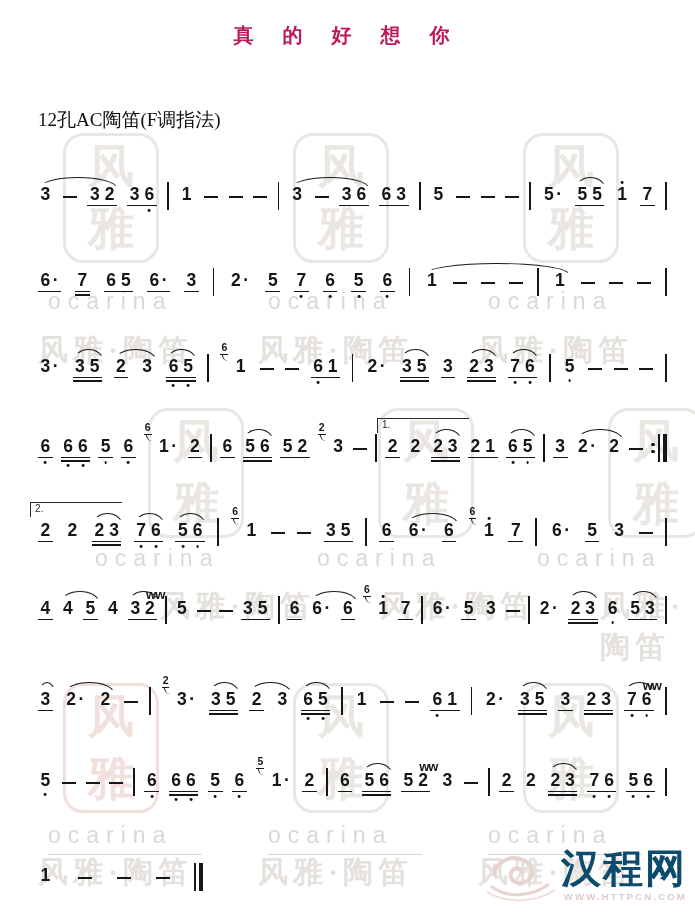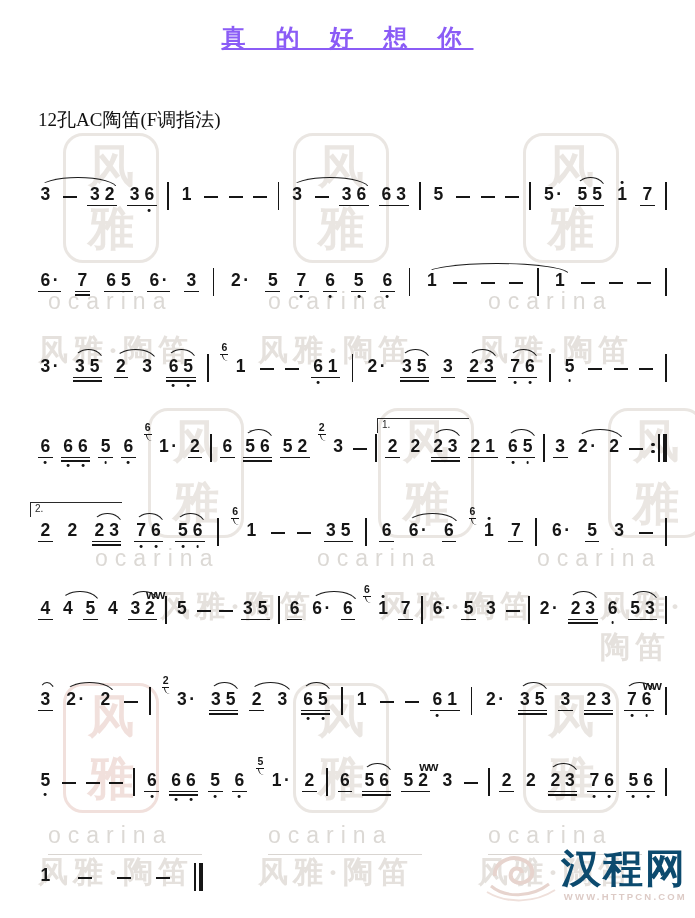--- a/index.html
+++ b/index.html
@@ -12,22 +12,22 @@
         font-family:"Liberation Serif",serif;font-weight:700;font-size:46px;line-height:1;
         color:#eae6e2;}
   .seal.pink{border-color:#f1e0dc;color:#f1e0dc;}
   .wm-oca{position:absolute;font-size:23px;letter-spacing:7px;color:#dcd9d5;
            font-family:"Liberation Sans",sans-serif;}
   .wm-oca.uline{border-bottom:1px solid #d9d5d1;padding-bottom:5px;padding-right:30px;}
   .wm-cn{position:absolute;font-size:30px;letter-spacing:5px;font-weight:700;color:#e5e1dd;
           font-family:"Liberation Serif",serif;}
   
   .title{position:absolute;z-index:3;top:22px;left:0;right:0;margin:0;text-align:center;
-         font-family:"Liberation Serif",serif;font-size:24px;font-weight:700;letter-spacing:12px;
-         color:#8b5cf6;text-decoration:underline;}
+         font-family:"Liberation Serif",serif;font-size:20px;font-weight:700;letter-spacing:12px;
+         color:#be185d;}
   .subtitle{position:absolute;z-index:3;top:107px;left:38px;font-size:19px;font-weight:500;
             font-family:"Liberation Serif",serif;color:#111;}
   
   #score{position:absolute;inset:0;z-index:2;}
   .mline{position:absolute;left:38px;right:28px;height:40px;display:flex;
          justify-content:space-between;align-items:center;}
   .tk{position:relative;display:flex;align-items:flex-end;}
   .nums{display:inline-flex;padding-bottom:2px;position:relative;}
   .nums.u1,.nums.u2{border-bottom:1.7px solid #161616;}
   .nums.u2::after{content:'';position:absolute;left:0;right:0;bottom:-4.5px;height:1.7px;background:#161616;}

